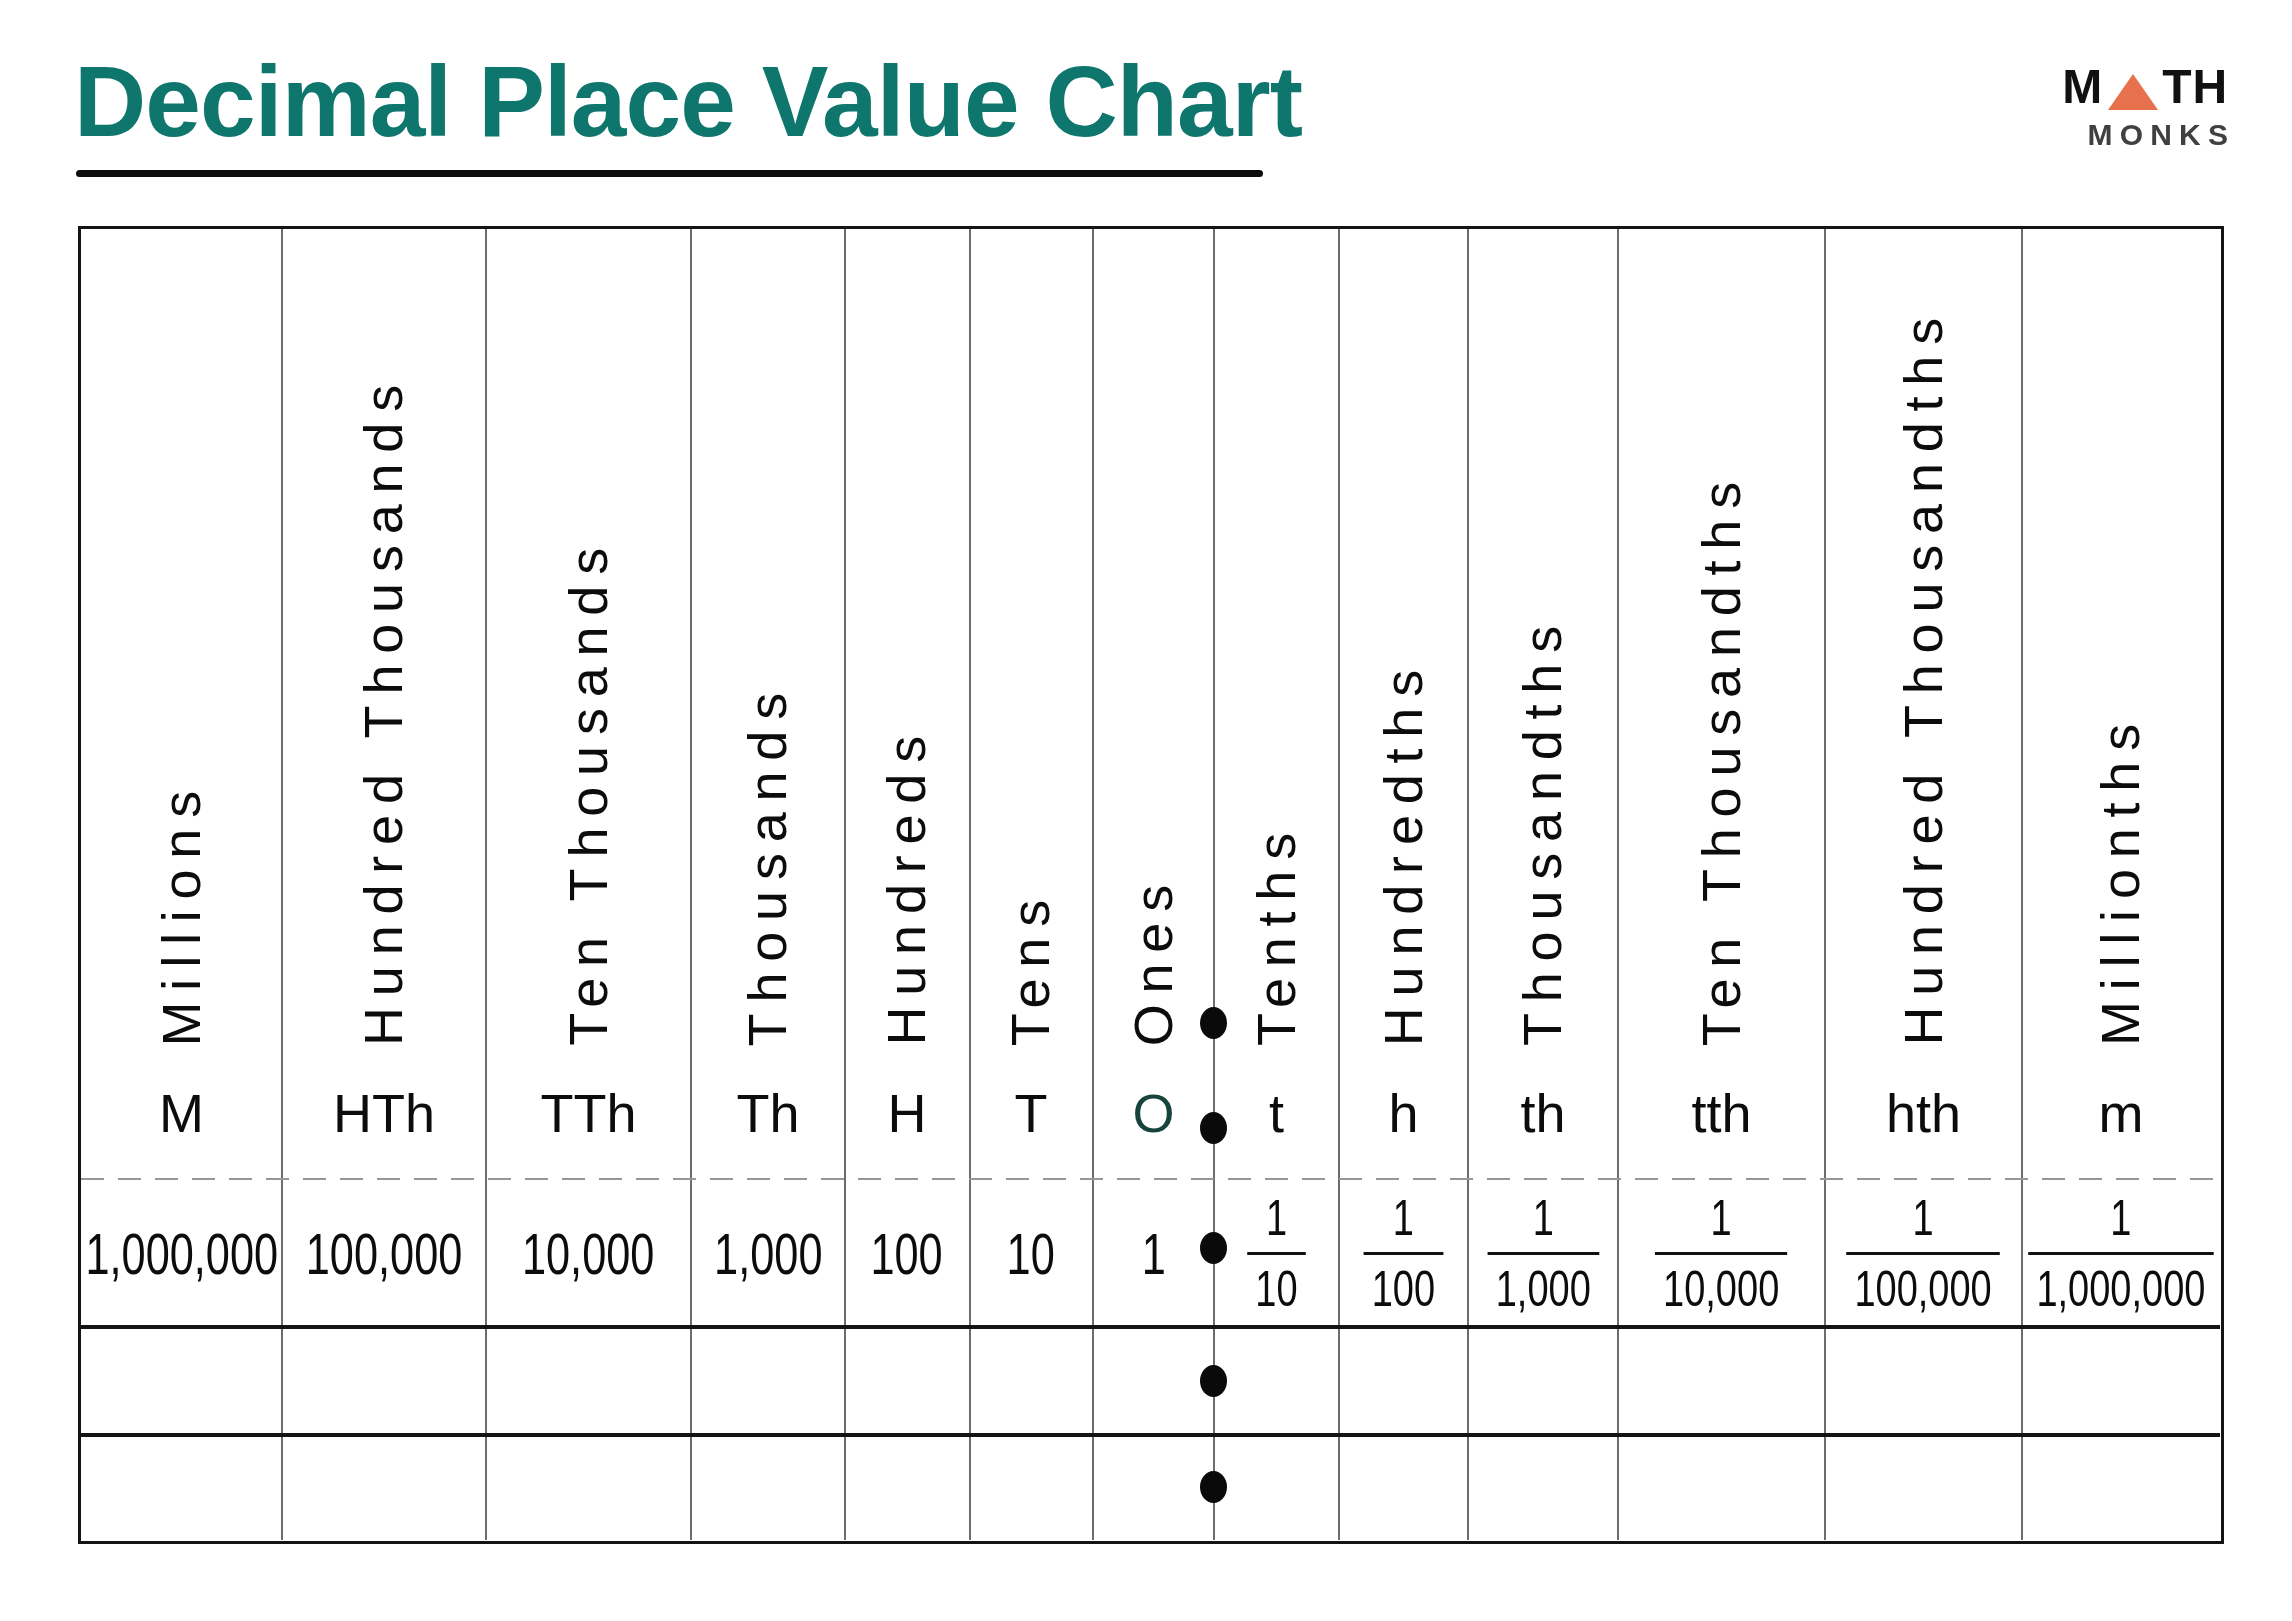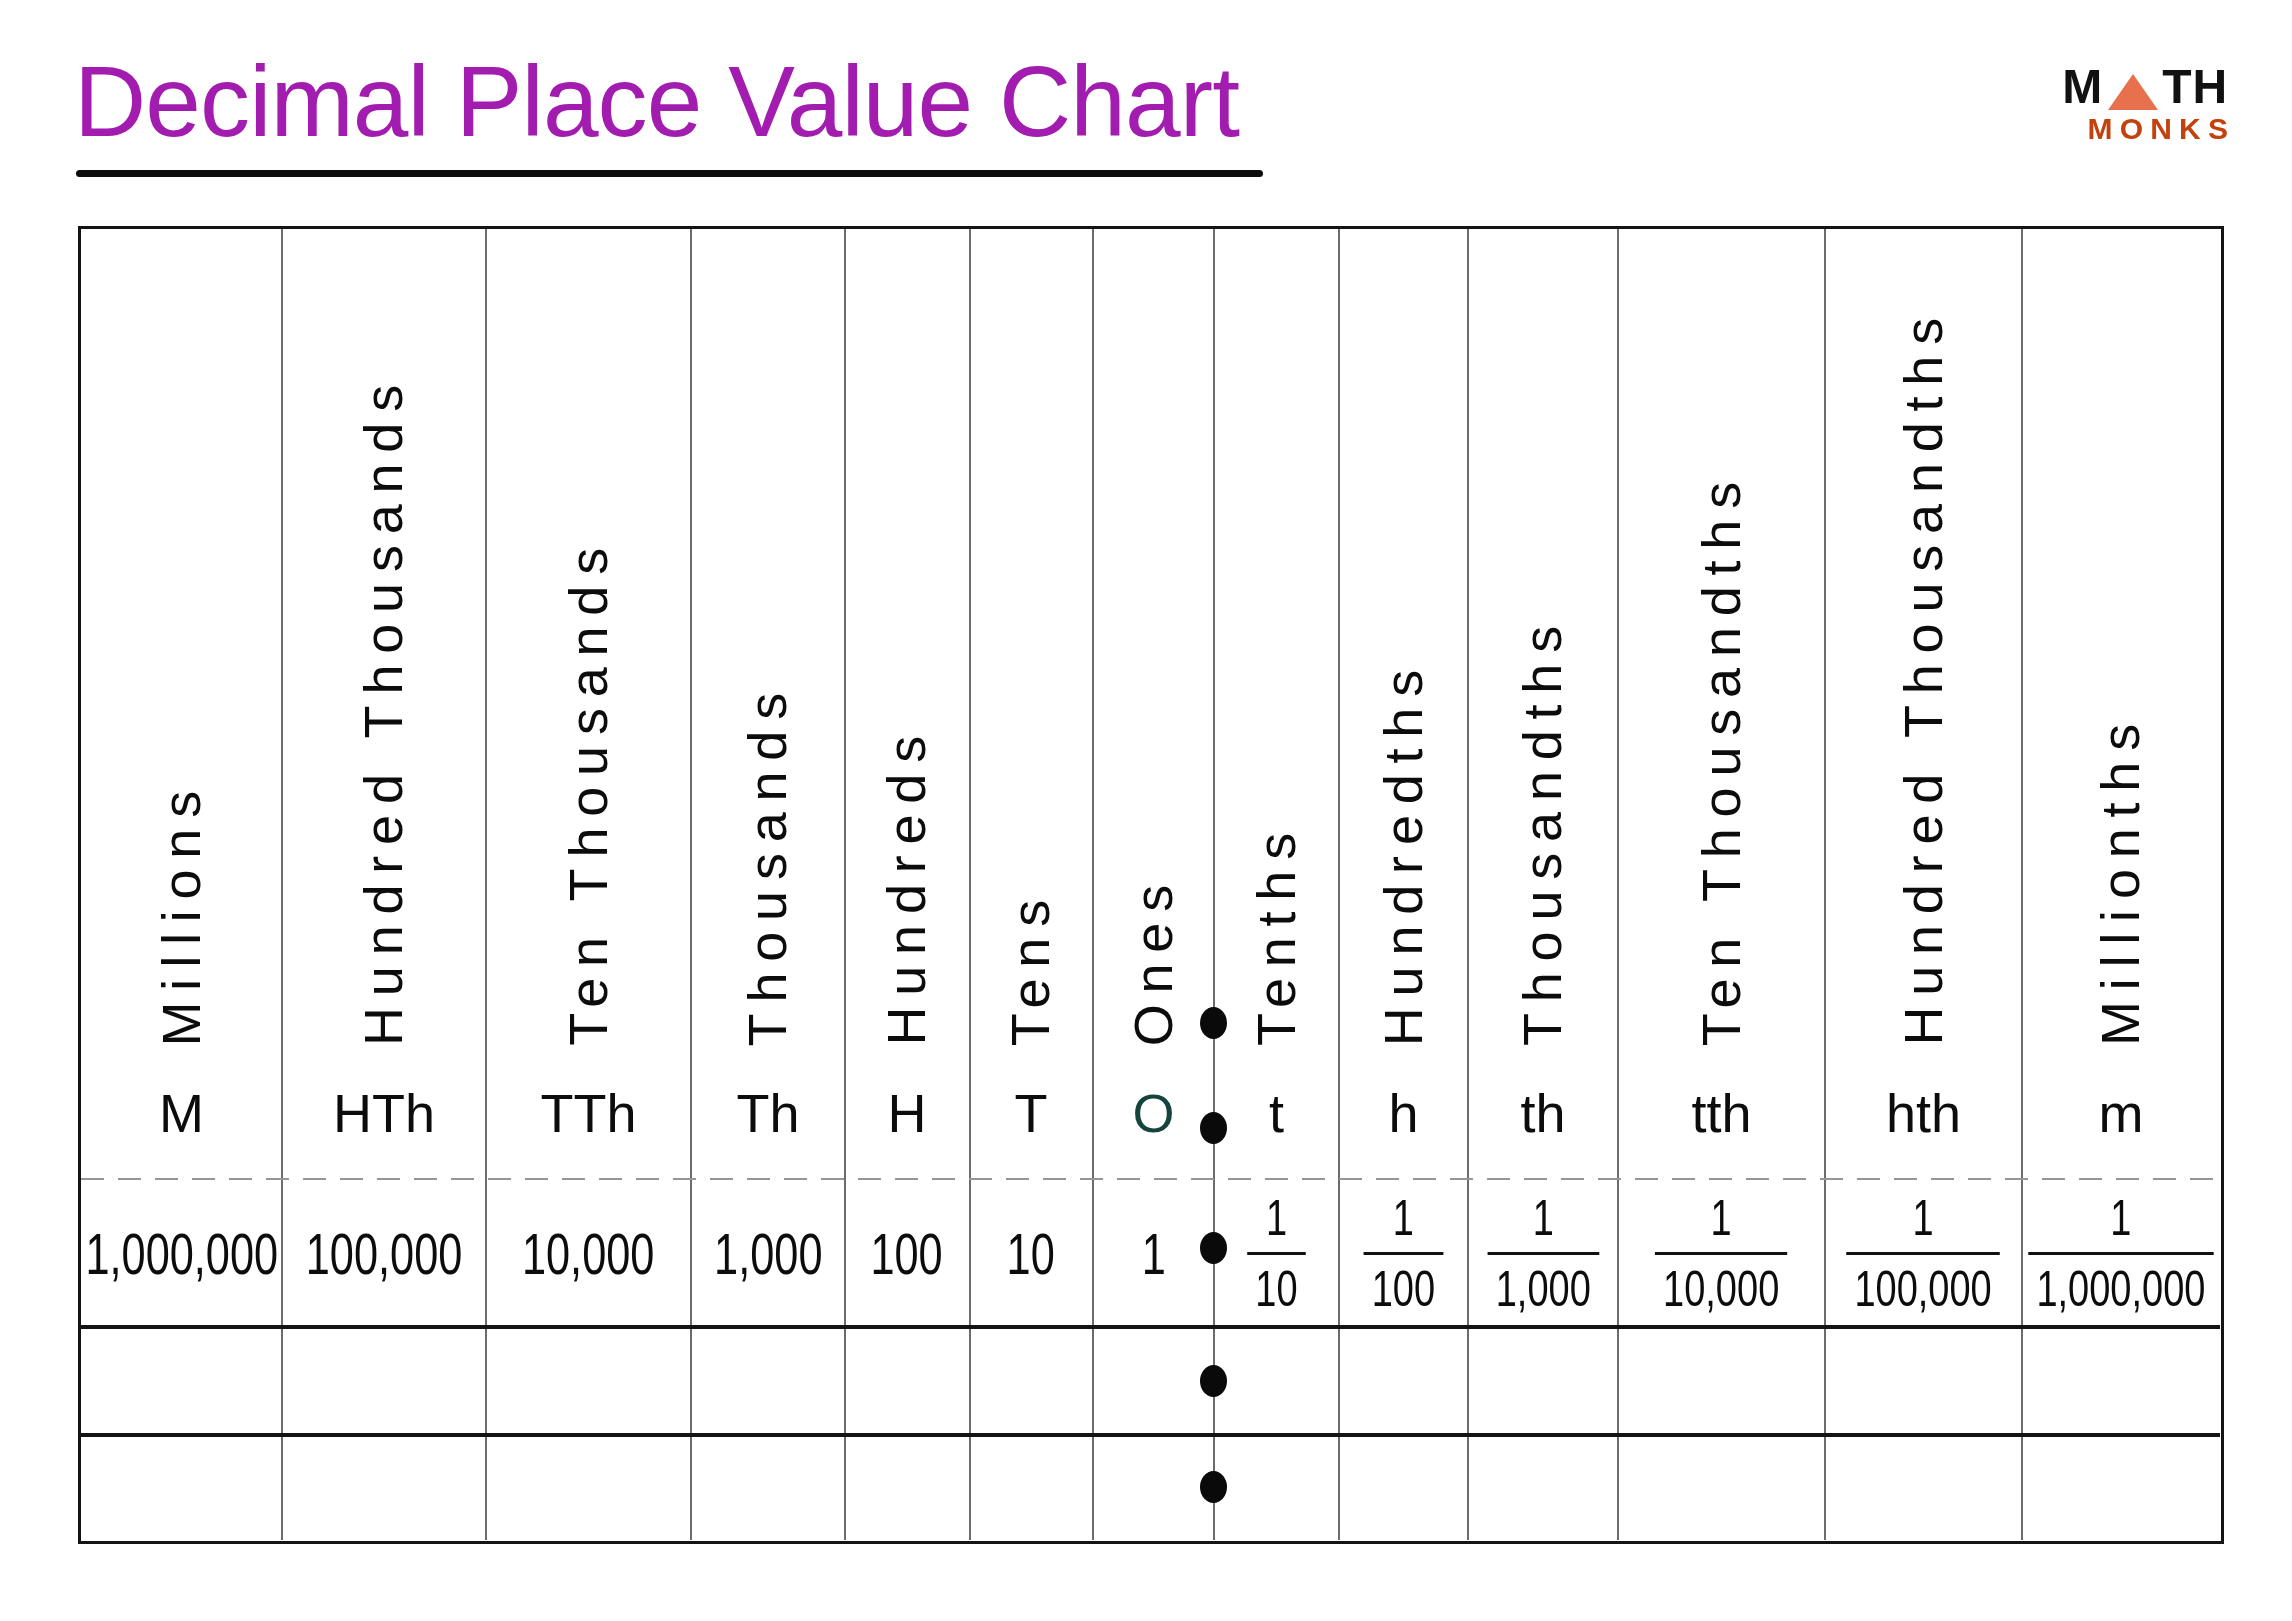--- a/index.html
+++ b/index.html
@@ -1,31 +1,31 @@
 <!DOCTYPE html>
 <html style="font-size:14.3px"><head>
 <meta charset="utf-8">
 <style>
   html,body{margin:0;padding:0;background:#ffffff;}
   .page{
     position:relative;width:2293px;height:1622px;background:#ffffff;overflow:hidden;
     font-family:"Liberation Sans",sans-serif;color:#0c0c0c;
   }
   .page-title{
-    position:absolute;left:74px;top:51px;font-size:100px;font-weight:400;
-    letter-spacing:-0.9px;line-height:1;white-space:nowrap;color:#a21caf;
+    position:absolute;left:74px;top:51px;font-size:100px;font-weight:700;
+    letter-spacing:-0.9px;line-height:1;white-space:nowrap;color:#0f766e;
   }
   .title-underline{
     position:absolute;left:76px;top:170px;width:1187px;height:7.2px;
     background:#0d0d0d;border-radius:3.6px;
   }
   .logo{position:absolute;top:63px;right:65px;display:flex;flex-direction:column;align-items:flex-end;}
   .logo-row1{display:flex;align-items:flex-end;font-size:48px;font-weight:800;letter-spacing:0.9px;line-height:1;color:#111;}
   .logo-triangle{width:0;height:0;border-left:25px solid transparent;border-right:25px solid transparent;border-bottom:36px solid #e7714c;margin:0 4.5px 0.9px 4.5px;}
-  .logo-row2{font-size:30px;font-weight:600;letter-spacing:7.2px;margin-right:-7.2px;margin-top:3px;line-height:1;color:#c2410c;}
+  .logo-row2{font-size:30px;font-weight:600;letter-spacing:7.2px;margin-right:-7.2px;margin-top:9px;line-height:1;color:#404040;}
   .pv-table{
     position:absolute;left:78px;top:226px;width:2146px;height:1318px;
     border:3.6px solid #141414;box-sizing:border-box;background:#fff;
   }
   .cell{position:absolute;box-sizing:border-box;z-index:1;}
   .hcell{display:flex;flex-direction:column;justify-content:flex-end;align-items:center;}
   .vlabel{
     writing-mode:vertical-rl;transform:rotate(180deg);
     font-size:54px;letter-spacing:0.2em;line-height:1.1;color:#0c0c0c;white-space:nowrap;
   }

